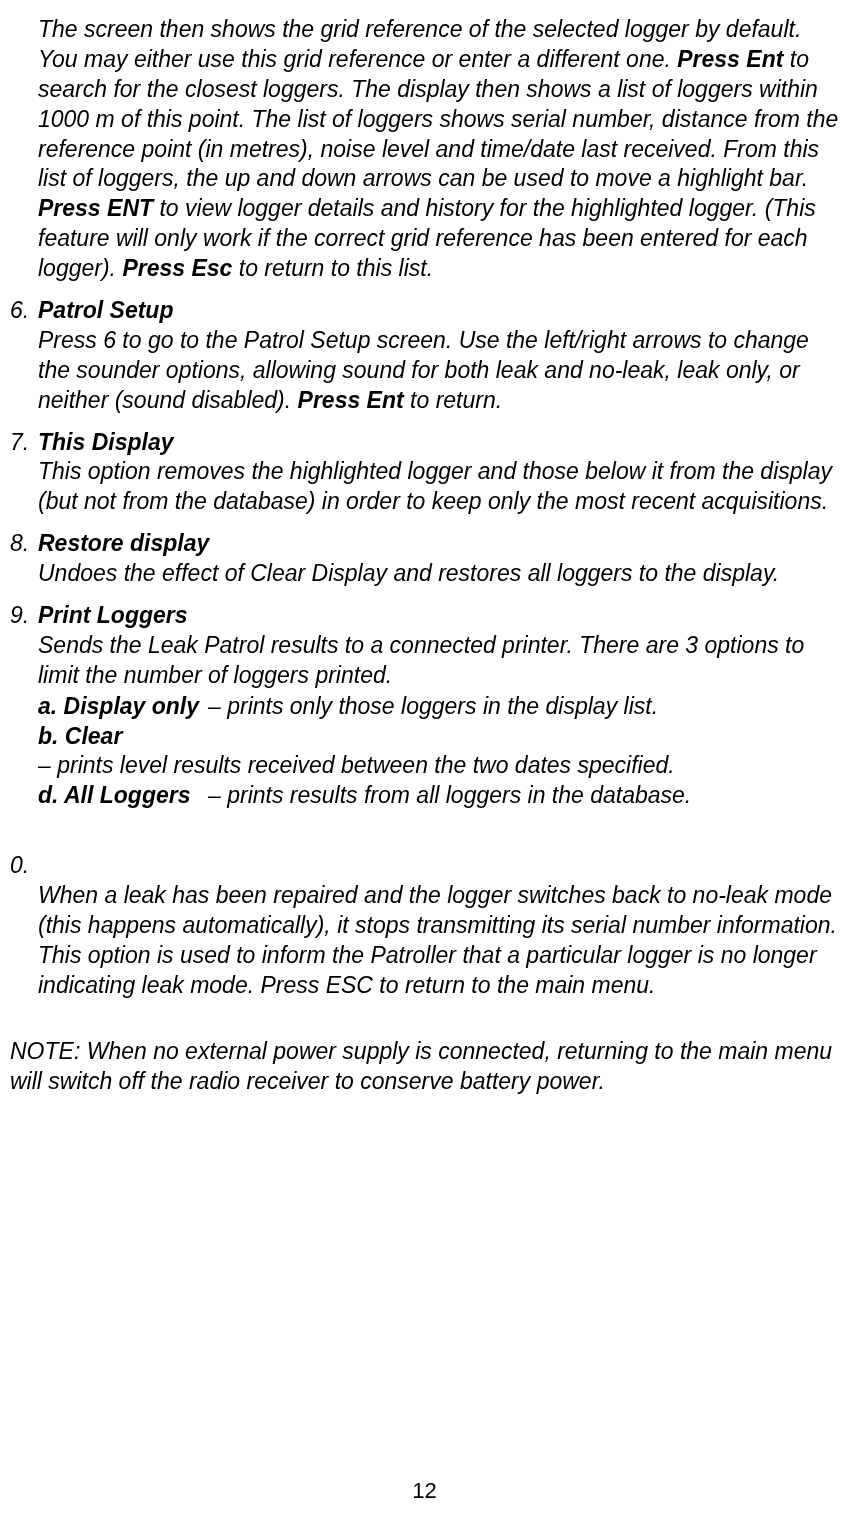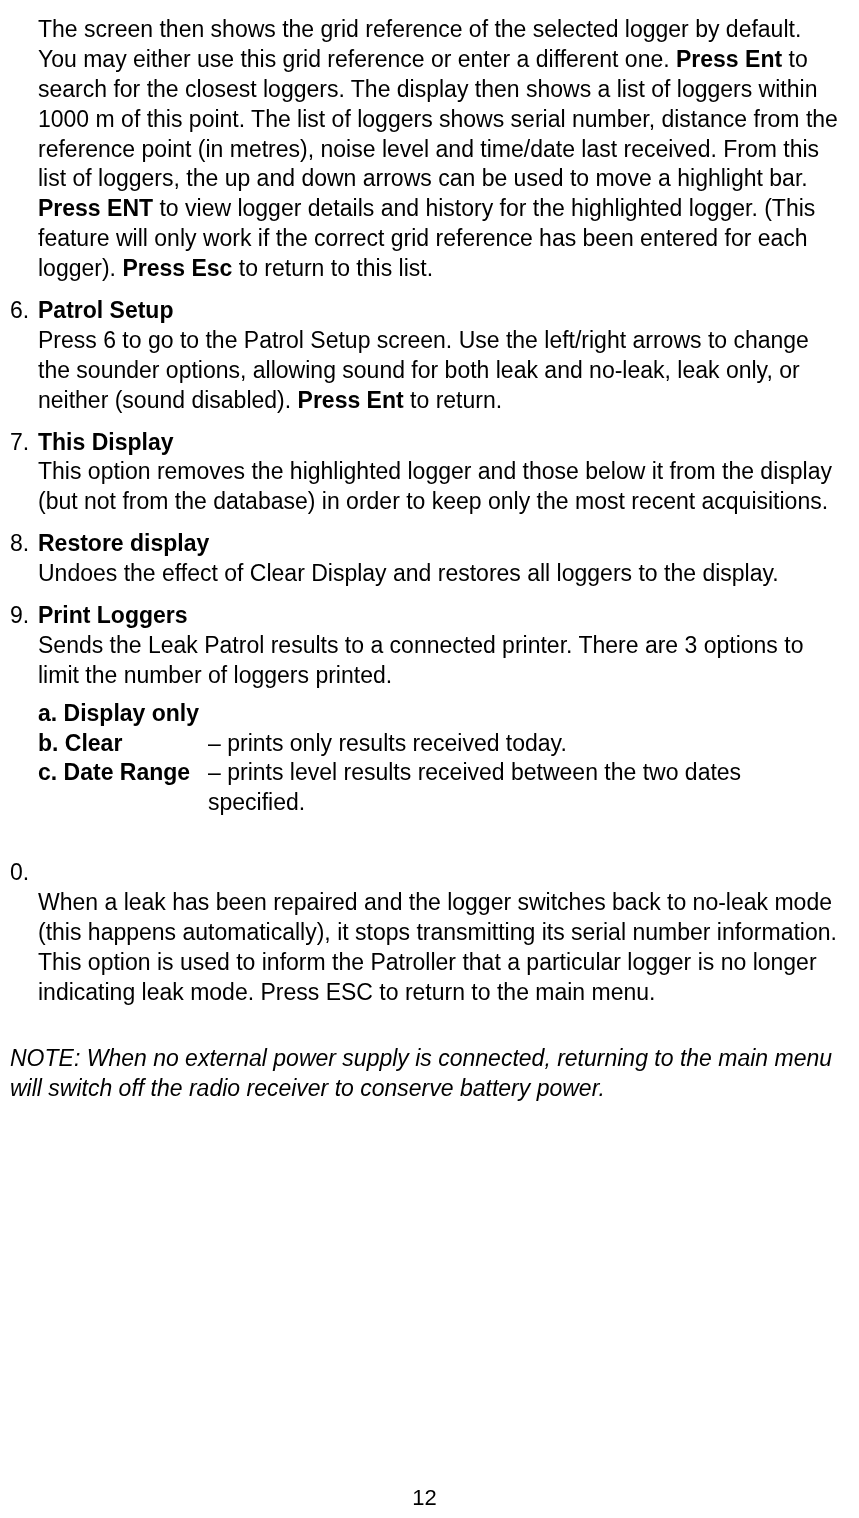--- a/index.html
+++ b/index.html
@@ -9,34 +9,35 @@
       margin: 0;
       padding: 15px 20px 15px 10px;
       color: #000;
       background: #fff;
       width: 859px;
       box-sizing: border-box;
     }
     .list-item {
       display: flex;
       margin-bottom: 12px;
+      font-style: italic;
     }
     .list-number {
       width: 28px;
       flex-shrink: 0;
       text-align: left;
     }
     .list-content {
       flex: 1;
     }
     .bold {
       font-weight: bold;
     }
     .sub-item {
-      margin-top: 8px;
+      margin-top: 1px;
       margin-bottom: 0;
     }
     .option-row {
       display: flex;
     }
     .option-label {
       width: 170px;
       flex-shrink: 0;
       font-weight: bold;
     }
@@ -91,28 +92,31 @@
 </div>
 
 <div class="list-item">
   <div class="list-number">9.</div>
   <div class="list-content">
     <span class="bold">Print Loggers</span><br>
     <span>Sends the Leak Patrol results to a connected printer. There are 3 options to limit the number of loggers printed.</span>
     <div class="sub-item">
       <div class="option-row">
         <div class="option-label">a. Display only</div>
+        <div class="option-desc">– prints only those loggers in the display list.</div>
       </div>
       <div class="option-row">
         <div class="option-label">b. Clear</div>
-        <div class="option-desc">– prints only results received today.</div>
       </div>
       <div class="option-row">
-        <div class="option-label">c. Date Range</div>
         <div class="option-desc">– prints level results received between the two dates specified.</div>
+      </div>
+      <div class="option-row">
+        <div class="option-label">d. All Loggers</div>
+        <div class="option-desc">– prints results from all loggers in the database.</div>
       </div>
     </div>
   </div>
 </div>
 
 <div class="spacer-before-0"></div>
 
 <div class="list-item">
   <div class="list-number">0.</div>
   <div class="list-content">

